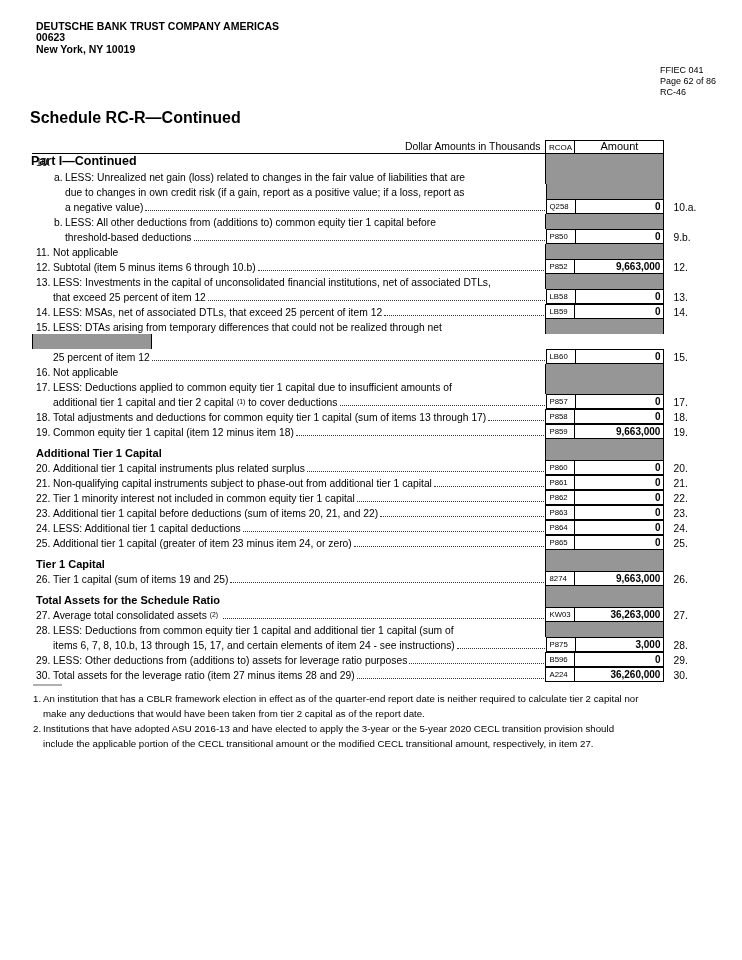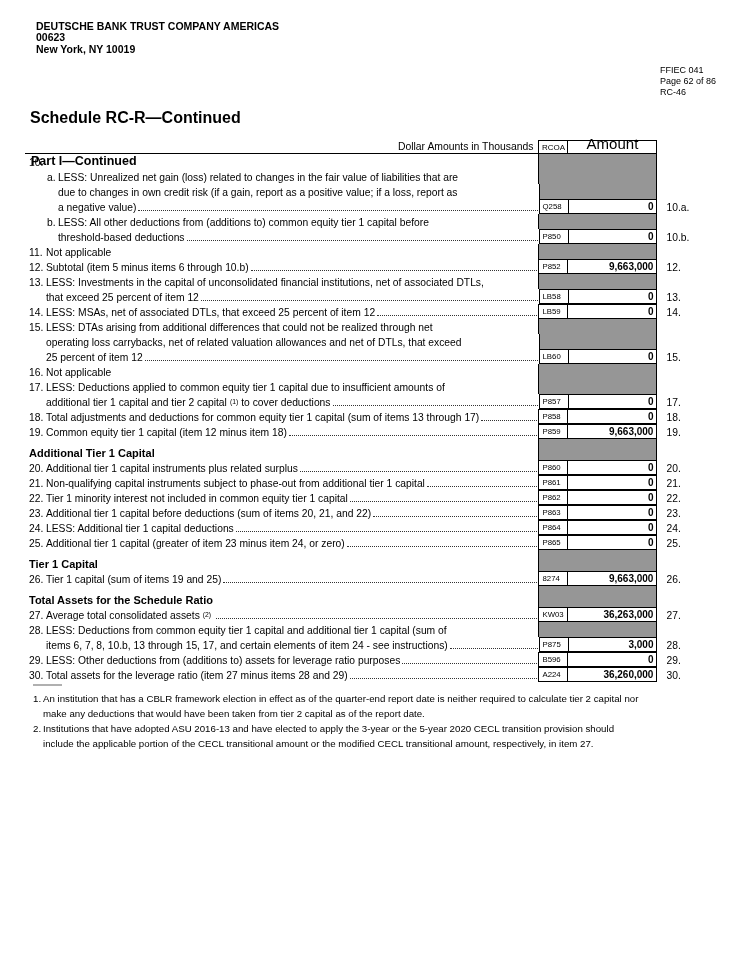--- a/index.html
+++ b/index.html
@@ -5,21 +5,21 @@
   html,body{margin:0;padding:0;background:#fff;}
   body{width:742px;height:960px;position:relative;overflow:hidden;
        font-family:"Liberation Sans",sans-serif;color:#000;
        -webkit-font-smoothing:antialiased;}
   .letterhead{position:absolute;left:36px;top:21px;font-weight:bold;
               font-size:10.5px;line-height:11.4px;}
   .meta{position:absolute;left:660px;top:65px;font-size:9px;line-height:11px;}
   .title{position:absolute;left:30px;top:109px;font-size:16px;font-weight:bold;}
   .subtitle{position:absolute;left:31px;top:116px;font-size:12.5px;font-weight:bold;margin-top:38px;}
 
-  .form{position:absolute;left:25px;top:140px;width:692px;}
+  .form{position:absolute;left:32px;top:140px;width:692px;}
   .line{display:flex;height:15px;}
   .txt{width:518px;box-sizing:border-box;display:flex;align-items:flex-end;
        font-size:10.3px;line-height:11px;padding-bottom:1px;overflow:hidden;}
   .t{white-space:nowrap;}
   .num{white-space:nowrap;}
   .line.i0 .num{margin-left:4px;flex:0 0 17px;margin-top:12px;}
   .line.i1 .txt{padding-left:21px;}
   .line.i2 .num{margin-left:22px;flex:0 0 11px;}
   .line.i3 .txt{padding-left:33px;}
   .leader{flex:1 1 6px;min-width:5px;border-bottom:1px dotted #333;
@@ -38,21 +38,21 @@
        display:flex;align-items:flex-end;font-size:10.3px;}
 
   .line.section{height:21px;}
   .line.section .txt{font-weight:bold;font-size:11px;padding-left:4px;}
 
   .header-row{height:14px;}
   .header-row .txt{justify-content:flex-end;padding-right:5px;
                    border-bottom:1px solid #000;font-size:10.4px;}
   .header-row .cells{border:1px solid #000;}
   .header-row .code{font-size:8px;text-align:center;padding:2px 0 0 0;}
-  .header-row .amt{font-weight:normal;font-size:15px;justify-content:center;padding:0 0 1px 0;}
+  .header-row .amt{font-weight:normal;font-size:11px;justify-content:center;padding:0 0 1px 0;}
 
   .footnotes{position:absolute;left:33px;top:684px;font-size:9.7px;line-height:15px;}
   .fn-divider{width:29px;height:2px;background:#b0b0b0;margin-bottom:5px;}
   .fn{display:flex;}
   .fn-num{flex:0 0 10px;}
   .fn-lines div{white-space:nowrap;}
 </style>
 </head>
 <body>
 
@@ -134,21 +134,21 @@
       </div>
       <div class="line data i3">
         <div class="txt">
           <span class="t">threshold-based deductions</span>
           <span class="leader"></span>
         </div>
         <div class="cells">
           <div class="code">P850</div>
           <div class="amt">0</div>
         </div>
-        <div class="ref">10.b.</div>
+        <div class="ref">9.b.</div>
       </div>
       <div class="line gray i0">
         <div class="txt">
           <span class="num">11.</span>
           <span class="t">Not applicable</span>
         </div>
         <div class="cells">
           <div class="fill"></div>
         </div>
         <div class="ref"></div>
@@ -194,31 +194,28 @@
         </div>
         <div class="cells">
           <div class="code">LB59</div>
           <div class="amt">0</div>
         </div>
         <div class="ref">14.</div>
       </div>
       <div class="line gray i0">
         <div class="txt">
           <span class="num">15.</span>
-          <span class="t">LESS: DTAs arising from additional differences that could not be realized through net</span>
+          <span class="t">LESS: DTAs arising from temporary differences that could not be realized through net</span>
         </div>
         <div class="cells">
           <div class="fill"></div>
         </div>
         <div class="ref"></div>
       </div>
       <div class="line gray i1">
-        <div class="txt">
-          <span class="t">operating loss carrybacks, net of related valuation allowances and net of DTLs, that exceed</span>
-        </div>
         <div class="cells">
           <div class="fill"></div>
         </div>
         <div class="ref"></div>
       </div>
       <div class="line data i1">
         <div class="txt">
           <span class="t">25 percent of item 12</span>
           <span class="leader"></span>
         </div>

